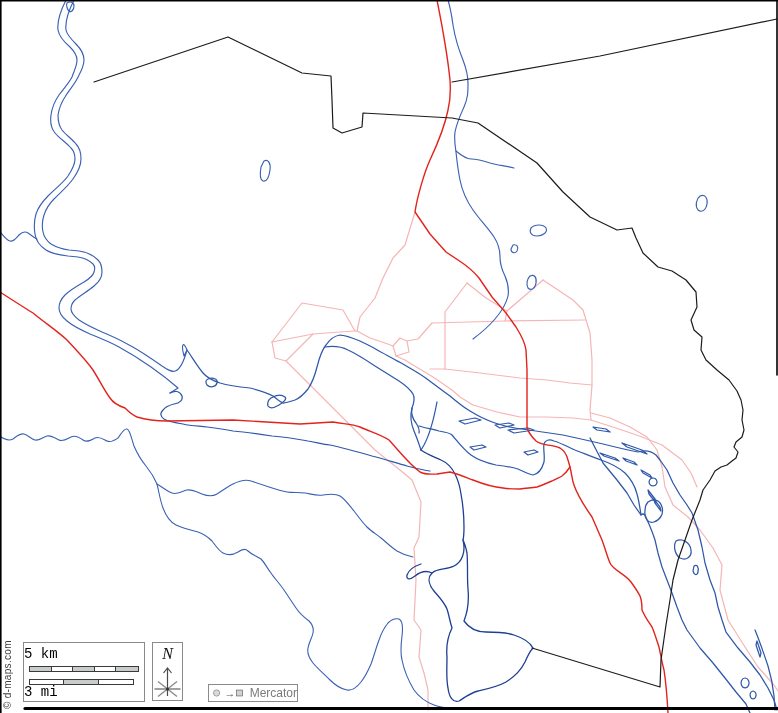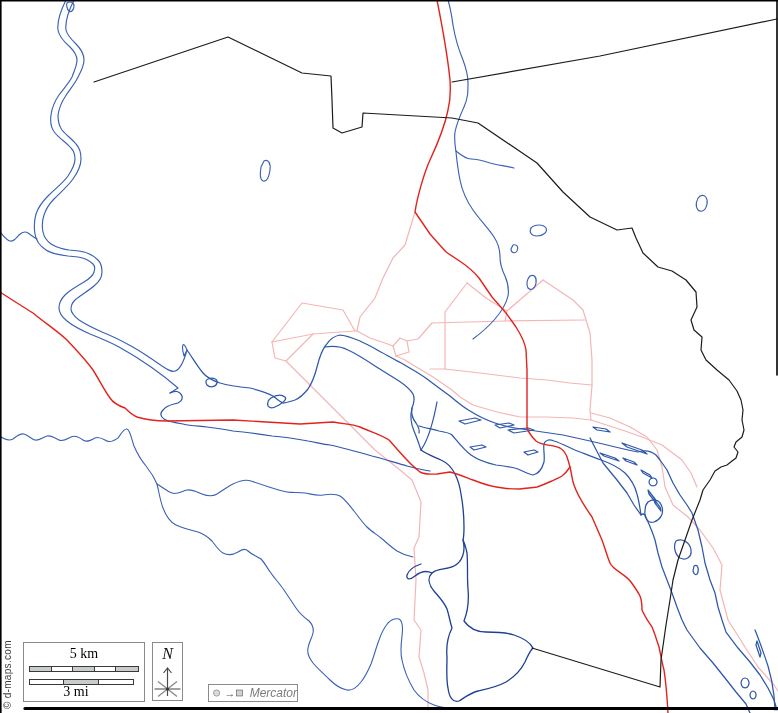--- a/index.html
+++ b/index.html
@@ -3,39 +3,39 @@
 <meta charset="utf-8">
 <style>
   html,body{margin:0;padding:0;background:#fff;}
   body{width:778px;height:713px;position:relative;overflow:hidden;
        font-family:"Liberation Sans",sans-serif;}
   #map-wrap{position:absolute;left:0;top:0;width:778px;height:713px;}
   svg{display:block;}
   .box{position:absolute;background:#fff;border:1px solid #8a8a8a;box-sizing:border-box;}
   
   #scale-box{left:23px;top:642px;width:122px;height:60px;}
-  .scale-label{font-family:Liberation Serif, serif;font-size:14px;color:#000;
-               text-align:center;line-height:14px;}
+  .scale-label{font-family:Liberation Mono, monospace;font-size:14px;color:#000;
+               text-align:left;line-height:14px;}
   #scale-km-label{margin-top:4px;}
   .bar{position:absolute;height:6px;border:1px solid #3a3a3a;box-sizing:border-box;
        display:flex;}
   #bar-km{left:5px;top:23px;width:110px;}
   #bar-mi{left:5px;top:36px;width:105px;}
   .seg{height:100%;border-right:1px solid #3a3a3a;box-sizing:border-box;}
   .seg:last-child{border-right:none;}
   #scale-mi-label{position:absolute;left:0;right:16px;bottom:2px;}
   
   #north-box{left:152px;top:642px;width:31px;height:59px;}
   #north-label{font-family:"Liberation Serif",serif;font-style:italic;font-size:16px;
                text-align:center;margin-top:2px;color:#111;}
   #north-arrow-svg{position:absolute;left:0;top:20px;}
   
   #mercator-box{left:208px;top:684px;width:90px;height:18px;display:flex;
                 align-items:center;padding-left:3px;}
-  #mercator-label{font-size:12px;color:#7a7a7a;margin-left:5px;font-style:italic;}
+  #mercator-label{font-size:12px;color:#7a7a7a;margin-left:5px;}
   #proj-arrow{color:#555;font-size:11px;margin-left:2px;}
   
   #copyright{position:absolute;left:-31px;top:662px;width:80px;height:14px;
              transform:rotate(-90deg);font-size:10px;color:#3d3d3d;
              letter-spacing:0.3px;white-space:nowrap;}
 </style>
 </head>
 <body>
 
 <div id="map-wrap">

